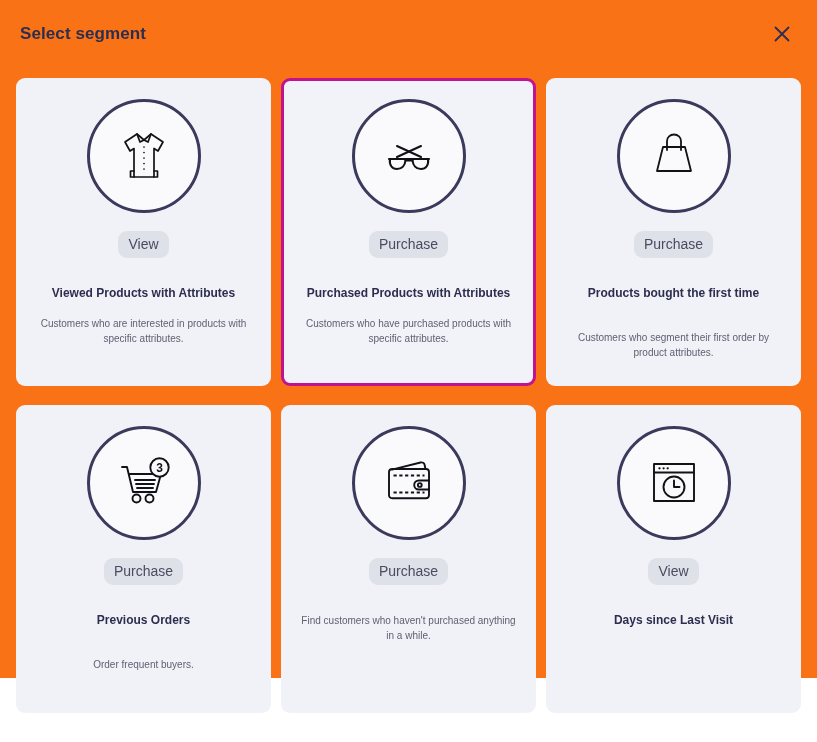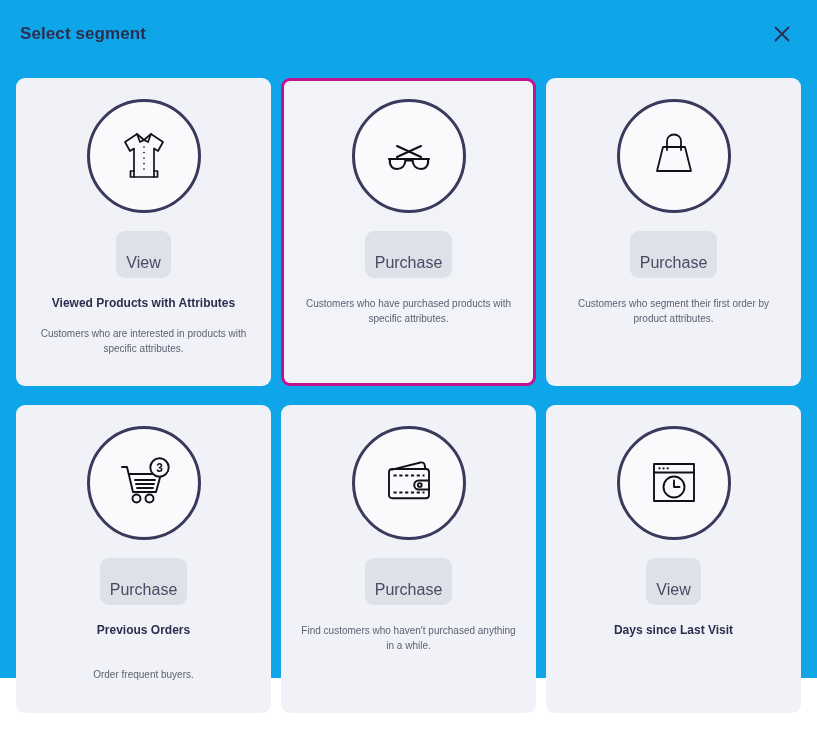--- a/index.html
+++ b/index.html
@@ -12,21 +12,21 @@
     width: 817px;
     height: 742px;
     font-family: "Liberation Sans", sans-serif;
     color: #2e2f45;
     overflow: hidden;
   }
   .modal {
     width: 817px;
     height: 678px;
     box-sizing: border-box;
-    background: #0ea5e9;
+    background: #f97316;
     position: relative;
   }
   .modal-header {
     height: 68px;
     display: flex;
     align-items: center;
     justify-content: space-between;
     padding: 0 18px 0 20px;
     box-sizing: border-box;
   }
@@ -87,24 +87,24 @@
     justify-content: center;
     box-sizing: border-box;
     margin-bottom: 18px;
   }
   .icon-ring svg { display: block; }
 
   .badge {
     background: #dfe1e9;
     color: #4a4b63;
     border-radius: 9px;
-    font-size: 16px;
+    font-size: 14px;
     line-height: 1;
-    padding: 24px 10px 7px 10px;
-    margin-bottom: 18px;
+    padding: 6px 10px 7px 10px;
+    margin-bottom: 28px;
     white-space: nowrap;
   }
 
   .card-title {
     font-size: 12px;
     font-weight: bold;
     color: #2d2e4f;
     text-align: center;
     line-height: 1.32;
     margin: 0 0 14px 0;
@@ -173,35 +173,37 @@
               <path d="M45 23 L21 34"></path>
               <path d="M13 36 L53 36"></path>
               <path d="M14 36 C13 42, 16 46, 21 46 C26 46, 29 42, 29.5 37.5"></path>
               <path d="M52 36 C53 42, 50 46, 45 46 C40 46, 37 42, 36.5 37.5"></path>
               <path d="M29.5 37.5 L36.5 37.5"></path>
             </g>
           </svg>
         </span>
       </div>
       <div class="badge">Purchase</div>
+      <div class="card-title">Purchased Products with Attributes</div>
       <div class="card-desc">Customers who have purchased products with specific attributes.</div>
     </div>
 
     <div class="card tall-gap">
       <div class="icon-ring">
         <span>
           <svg width="66" height="66" viewBox="0 0 66 66">
             <g fill="none" stroke="#111118" stroke-width="1.8" stroke-linejoin="round" stroke-linecap="round">
               <path d="M22 24 L44 24 L50 48 L16 48 Z"></path>
               <path d="M26 27 L26 18 C26 14.2, 29.1 11.5, 33 11.5 C36.9 11.5, 40 14.2, 40 18 L40 27"></path>
             </g>
           </svg>
         </span>
       </div>
       <div class="badge">Purchase</div>
+      <div class="card-title">Products bought the first time</div>
       <div class="card-desc">Customers who segment their first order by product attributes.</div>
     </div>
 
     <div class="card tall-gap">
       <div class="icon-ring">
         <span>
           <svg width="66" height="66" viewBox="0 0 66 66">
             <g fill="none" stroke="#111118" stroke-width="1.9" stroke-linejoin="round" stroke-linecap="round">
               <path d="M11 17 L16 17 L22 42 L45 42 L50 24 L19 24"></path>
               <circle cx="25.5" cy="48.5" r="4"></circle>

